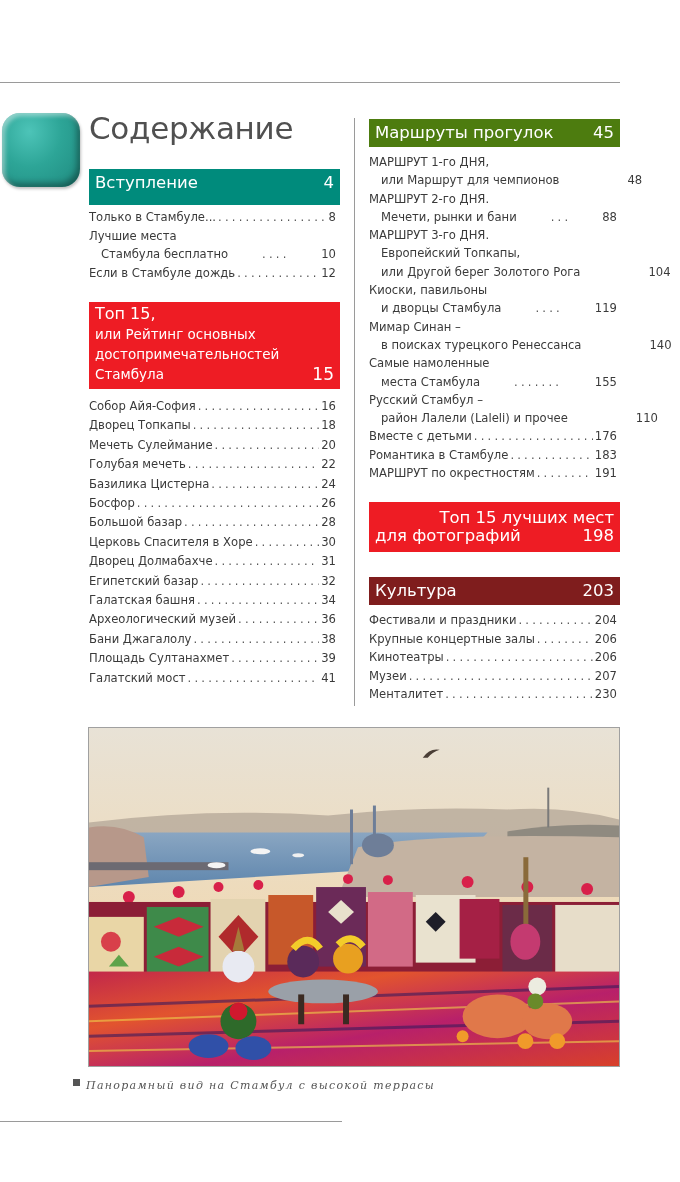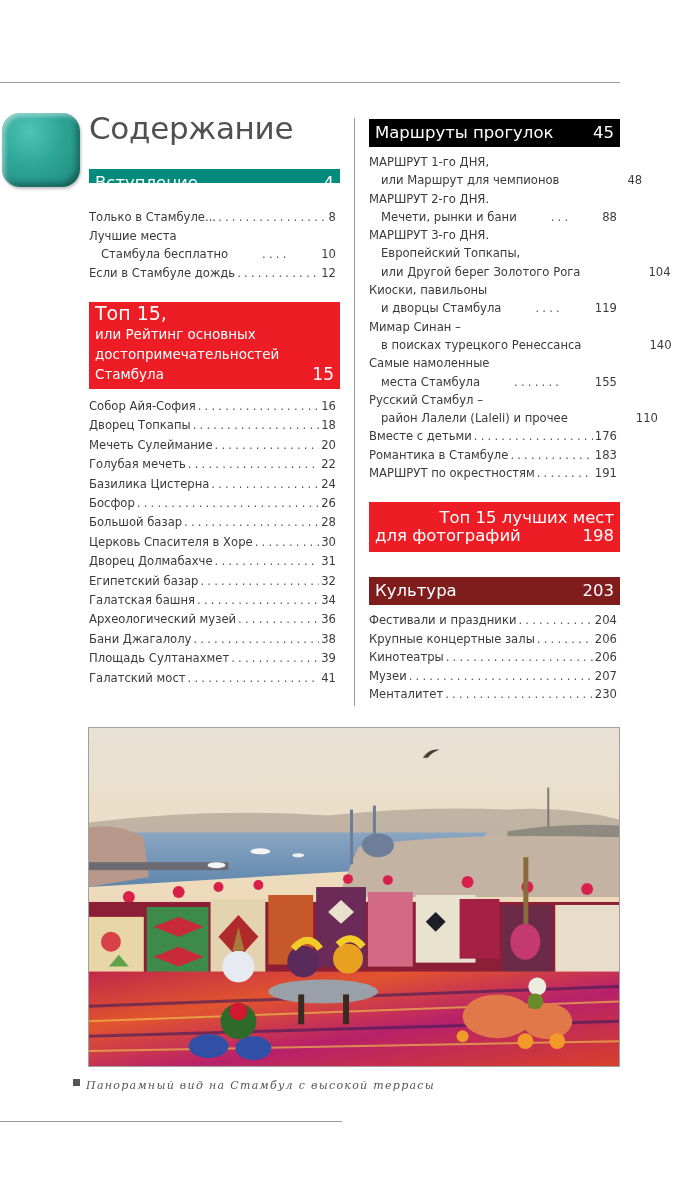--- a/index.html
+++ b/index.html
@@ -14,21 +14,21 @@
     background: radial-gradient(ellipse at 35% 25%, #4dc4b8 0%, #2da597 45%, #1f8a7f 100%);
     box-shadow: inset 3px 3px 4px rgba(255,255,255,0.45), inset -3px -4px 6px rgba(0,0,0,0.35), 1px 2px 3px rgba(0,0,0,0.25); }
 
   .page-title { position:absolute; left:89px; top:110px; font-size:31px; font-weight:normal;
     color:#505050; letter-spacing:-0.3px; }
 
   .section-head { position:absolute; color:#ffffff; box-sizing:border-box; padding:0 6px 0 6px; }
   .section-head .row { display:flex; justify-content:space-between; align-items:flex-end; }
   .h-teal { background:#008b7c; }
   .h-red { background:#ee1c24; }
-  .h-orange { background:#000000; }
+  .h-orange { background:#4d7c0f; }
   .h-green { background:#7f1d1d; }
 
   .toc { position:absolute; font-size:11.6px; line-height:18.5px; color:#3a3a3a; }
   .toc .entry { display:flex; align-items:baseline; white-space:nowrap; }
   .toc .entry .t { flex:0 0 auto; }
   .toc .entry .dots { flex:1 1 auto; overflow:hidden; letter-spacing:2.6px; color:#555; margin:0 2px; }
   .toc .entry .dots::before { content:". . . . . . . . . . . . . . . . . . . . . . . . . . . . . . . . . . . . . . . . . . . . . . . . . . . . . . . ."; letter-spacing:0; word-spacing:-0.5px; }
   .toc .entry .p { flex:0 0 auto; text-align:right; }
   .toc .indent { padding-left:12px;gap:32px; }
   .toc .line { white-space:nowrap; }
@@ -44,21 +44,21 @@
 </head>
 <body>
 
 <div class="top-rule"></div>
 <div class="col-divider"></div>
 <div class="bottom-rule"></div>
 
 <div class="tab-icon"></div>
 <div class="page-title">Содержание</div>
 
-<div class="section-head h-teal" style="left:89px; top:169px; width:251px; height:14px; padding-top:3px;">
+<div class="section-head h-teal" style="left:89px; top:169px; width:251px; height:36px; padding-top:3px;">
   <div class="row" style="font-size:16.5px; line-height:22px;">
     <span>Вступление</span>
     <span>4</span>
   </div>
 </div>
 
 <div class="toc" style="left:89px; top:208px; width:247px;">
   <div class="entry">
     <span class="t">Только в Стамбуле...</span>
     <span class="dots"></span>
@@ -71,21 +71,21 @@
     <span class="p">10</span>
   </div>
   <div class="entry">
     <span class="t">Если в Стамбуле дождь</span>
     <span class="dots"></span>
     <span class="p">12</span>
   </div>
 </div>
 
 <div class="section-head h-red" style="left:89px; top:302px; width:251px; height:87px; padding-top:1px;">
-  <div style="font-size:19px; line-height:21px;">Топ 15,</div>
+  <div style="font-size:16px; line-height:21px;">Топ 15,</div>
   <div style="font-size:13.5px; line-height:20px;">или Рейтинг основных</div>
   <div style="font-size:13.5px; line-height:20px;">достопримечательностей</div>
   <div class="row" style="font-size:13.5px; line-height:20px;">
     <span>Стамбула</span>
     <span style="font-size:17px;">15</span>
   </div>
 </div>
 
 <div class="toc" style="left:89px; top:397px; width:247px; line-height:19.4px;">
   <div class="entry">

